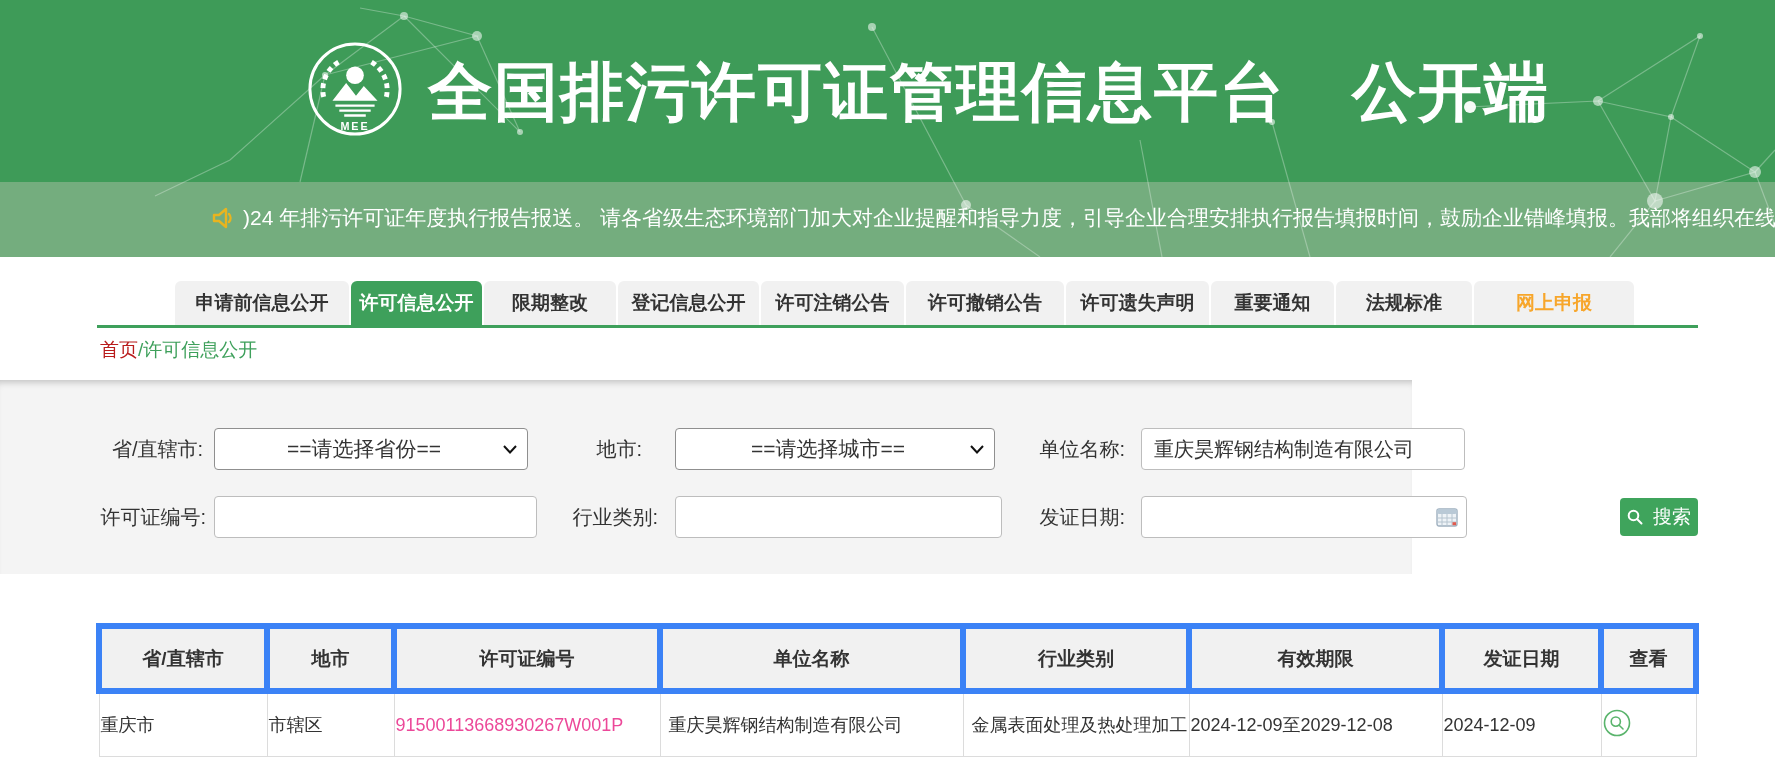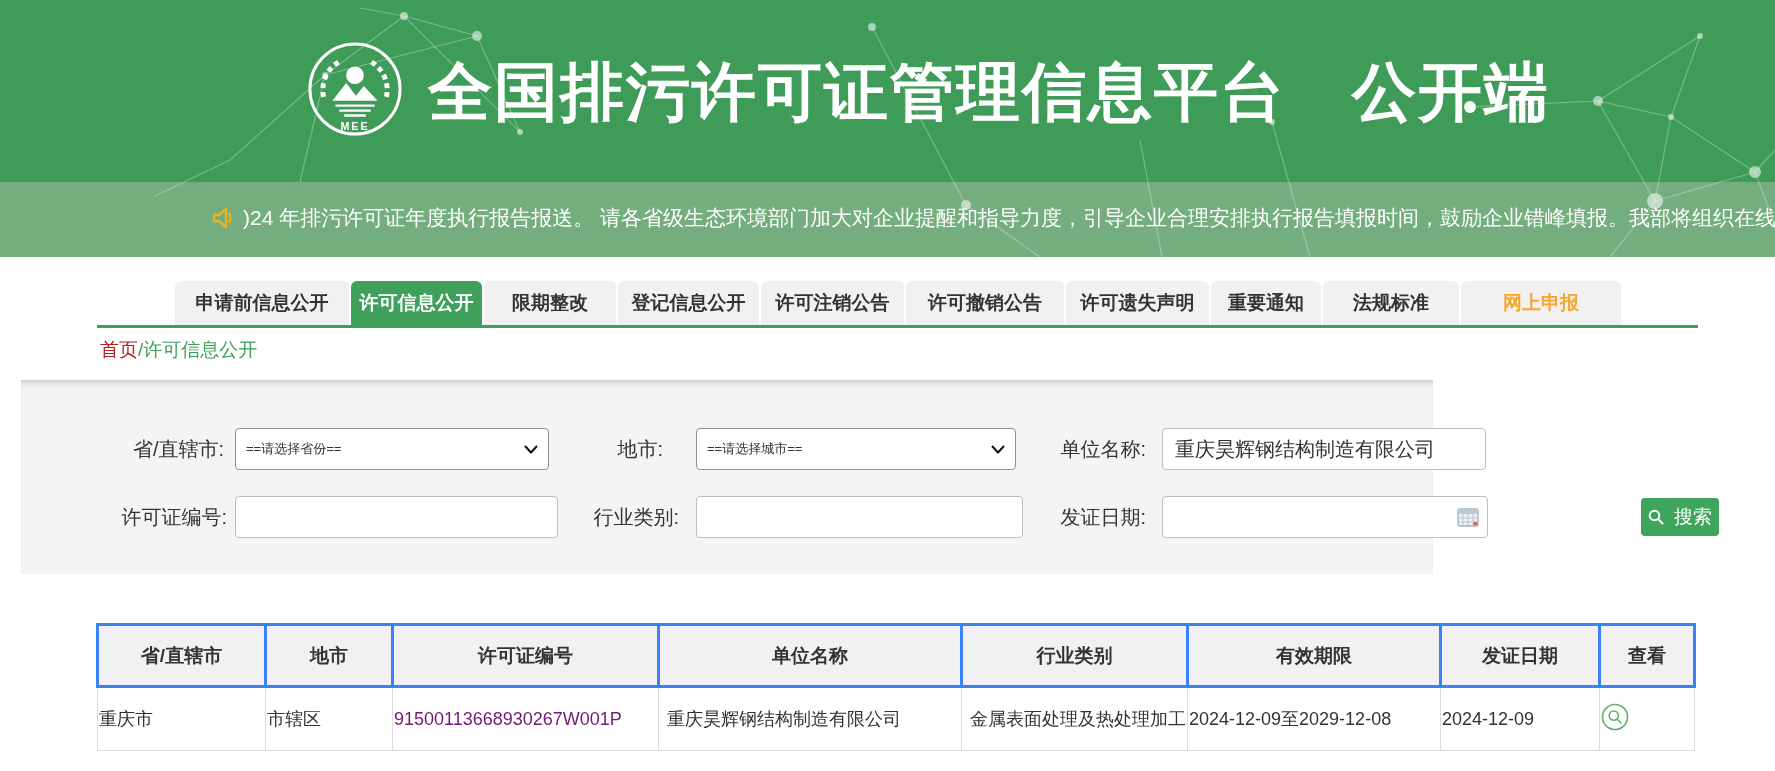--- a/index.html
+++ b/index.html
@@ -25,42 +25,42 @@
   .tab.highlight{color:#f7a62b;}
   .tab-underline{position:absolute;left:97px;top:325px;width:1601px;height:3px;background:#3ea05b;}
 
   
   .breadcrumb{position:absolute;left:100px;top:338px;font-size:19px;line-height:24px;}
   .breadcrumb .home{color:#b91c1c;}
   .breadcrumb .cur,.breadcrumb .sep{color:#3ea05b;}
 
   
   .filter-panel{position:absolute;left:0;top:380px;width:1412px;height:194px;background:#f4f4f4;
-    box-shadow:inset 0 7px 7px -5px rgba(0,0,0,0.22);margin-left:21px;}
+    box-shadow:inset 0 7px 7px -5px rgba(0,0,0,0.22);}
   .f-label{position:absolute;height:42px;line-height:42px;font-size:20px;color:#333;text-align:right;}
   .f-box{position:absolute;box-sizing:border-box;height:42px;background:#fff;border-radius:4px;}
-  .sel{border:1px solid #8f8f8f;display:flex;align-items:center;padding:0 10px;font-size:13px;cursor:pointer;}
+  .sel{border:1px solid #8f8f8f;display:flex;align-items:center;padding:0 10px;font-size:21px;cursor:pointer;text-align:center;}
   .sel .sel-text{flex:1;}
   .sel svg{flex:0 0 auto;}
   .inp{border:1px solid #bdbdbd;font-size:20px;color:#333;padding:0 12px;outline:none;
     font-family:"Liberation Sans","DejaVu Sans",sans-serif;}
   .date-wrap{display:flex;align-items:center;border:1px solid #bdbdbd;padding:0 8px 0 12px;}
   .date-wrap input{flex:1;border:none;outline:none;font-size:20px;min-width:0;background:transparent;
     font-family:"Liberation Sans","DejaVu Sans",sans-serif;}
   .search-btn{position:absolute;left:1620px;top:118px;width:78px;height:38px;background:#3fa45c;border:none;
     border-radius:4px;color:#fff;font-size:19px;display:flex;align-items:center;justify-content:center;
     gap:10px;cursor:pointer;font-family:"Liberation Sans","DejaVu Sans",sans-serif;}
 
   
   .result-table{position:absolute;left:96px;top:623px;width:1597px;border-collapse:collapse;table-layout:fixed;
     font-size:18px;color:#333;}
-  .result-table th{height:57px;background:#f1f1f1;border:3px solid #3b82f6;font-weight:bold;font-size:19px;}
+  .result-table th{height:57px;background:#f1f1f1;border:6px solid #3b82f6;font-weight:bold;font-size:19px;}
   .result-table td{height:60px;background:#fff;border:1px solid #dcdcdc;}
   .result-table td.al{text-align:left;padding-left:8px;}
-  .permit-link{color:#701a75;cursor:pointer;text-decoration:none;}
+  .permit-link{color:#ec4899;cursor:pointer;text-decoration:none;}
   .view-btn{display:inline-flex;width:28px;height:28px;align-items:center;justify-content:center;cursor:pointer;}
 </style>
 </head>
 <body>
 
 <div class="page">
 
   <div class="hero"></div>
   <div class="banner"></div>
 
@@ -115,21 +115,21 @@
   <div class="marquee">)24 年排污许可证年度执行报告报送。 请各省级生态环境部门加大对企业提醒和指导力度，引导企业合理安排执行报告填报时间，鼓励企业错峰填报。我部将组织在线客服、平</div>
 
   <nav class="tabs">
     <div class="tab" style="width:174px">申请前信息公开</div>
     <div class="tab active" style="width:131px">许可信息公开</div>
     <div class="tab" style="width:132px">限期整改</div>
     <div class="tab" style="width:141px">登记信息公开</div>
     <div class="tab" style="width:143px">许可注销公告</div>
     <div class="tab" style="width:158px">许可撤销公告</div>
     <div class="tab" style="width:143px">许可遗失声明</div>
-    <div class="tab" style="width:110px">重要通知</div>
+    <div class="tab" style="width:123px">重要通知</div>
     <div class="tab" style="width:136px">法规标准</div>
     <div class="tab highlight" style="width:160px">网上申报</div>
   </nav>
   <div class="tab-underline"></div>
 
   <div class="breadcrumb">
     <span class="home">首页</span><span class="sep">/</span><span class="cur">许可信息公开</span>
   </div>
 
   <section class="filter-panel">

